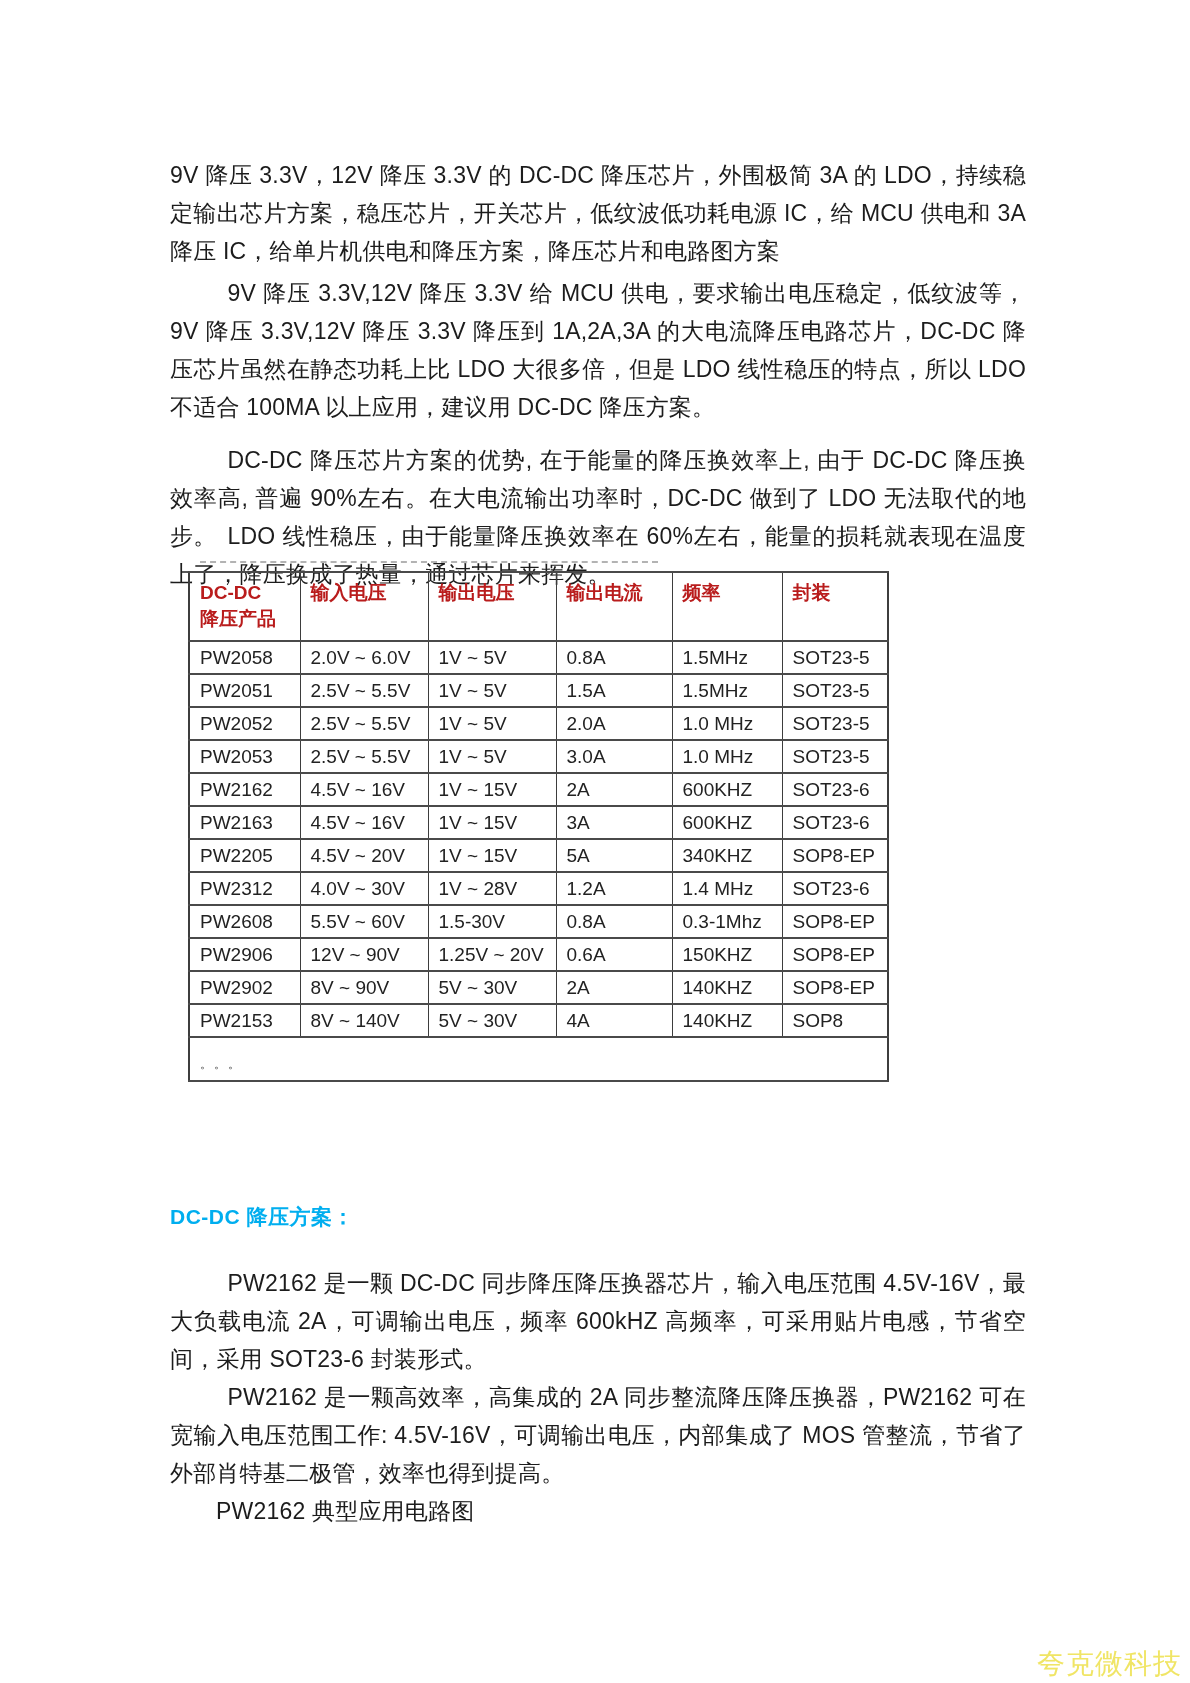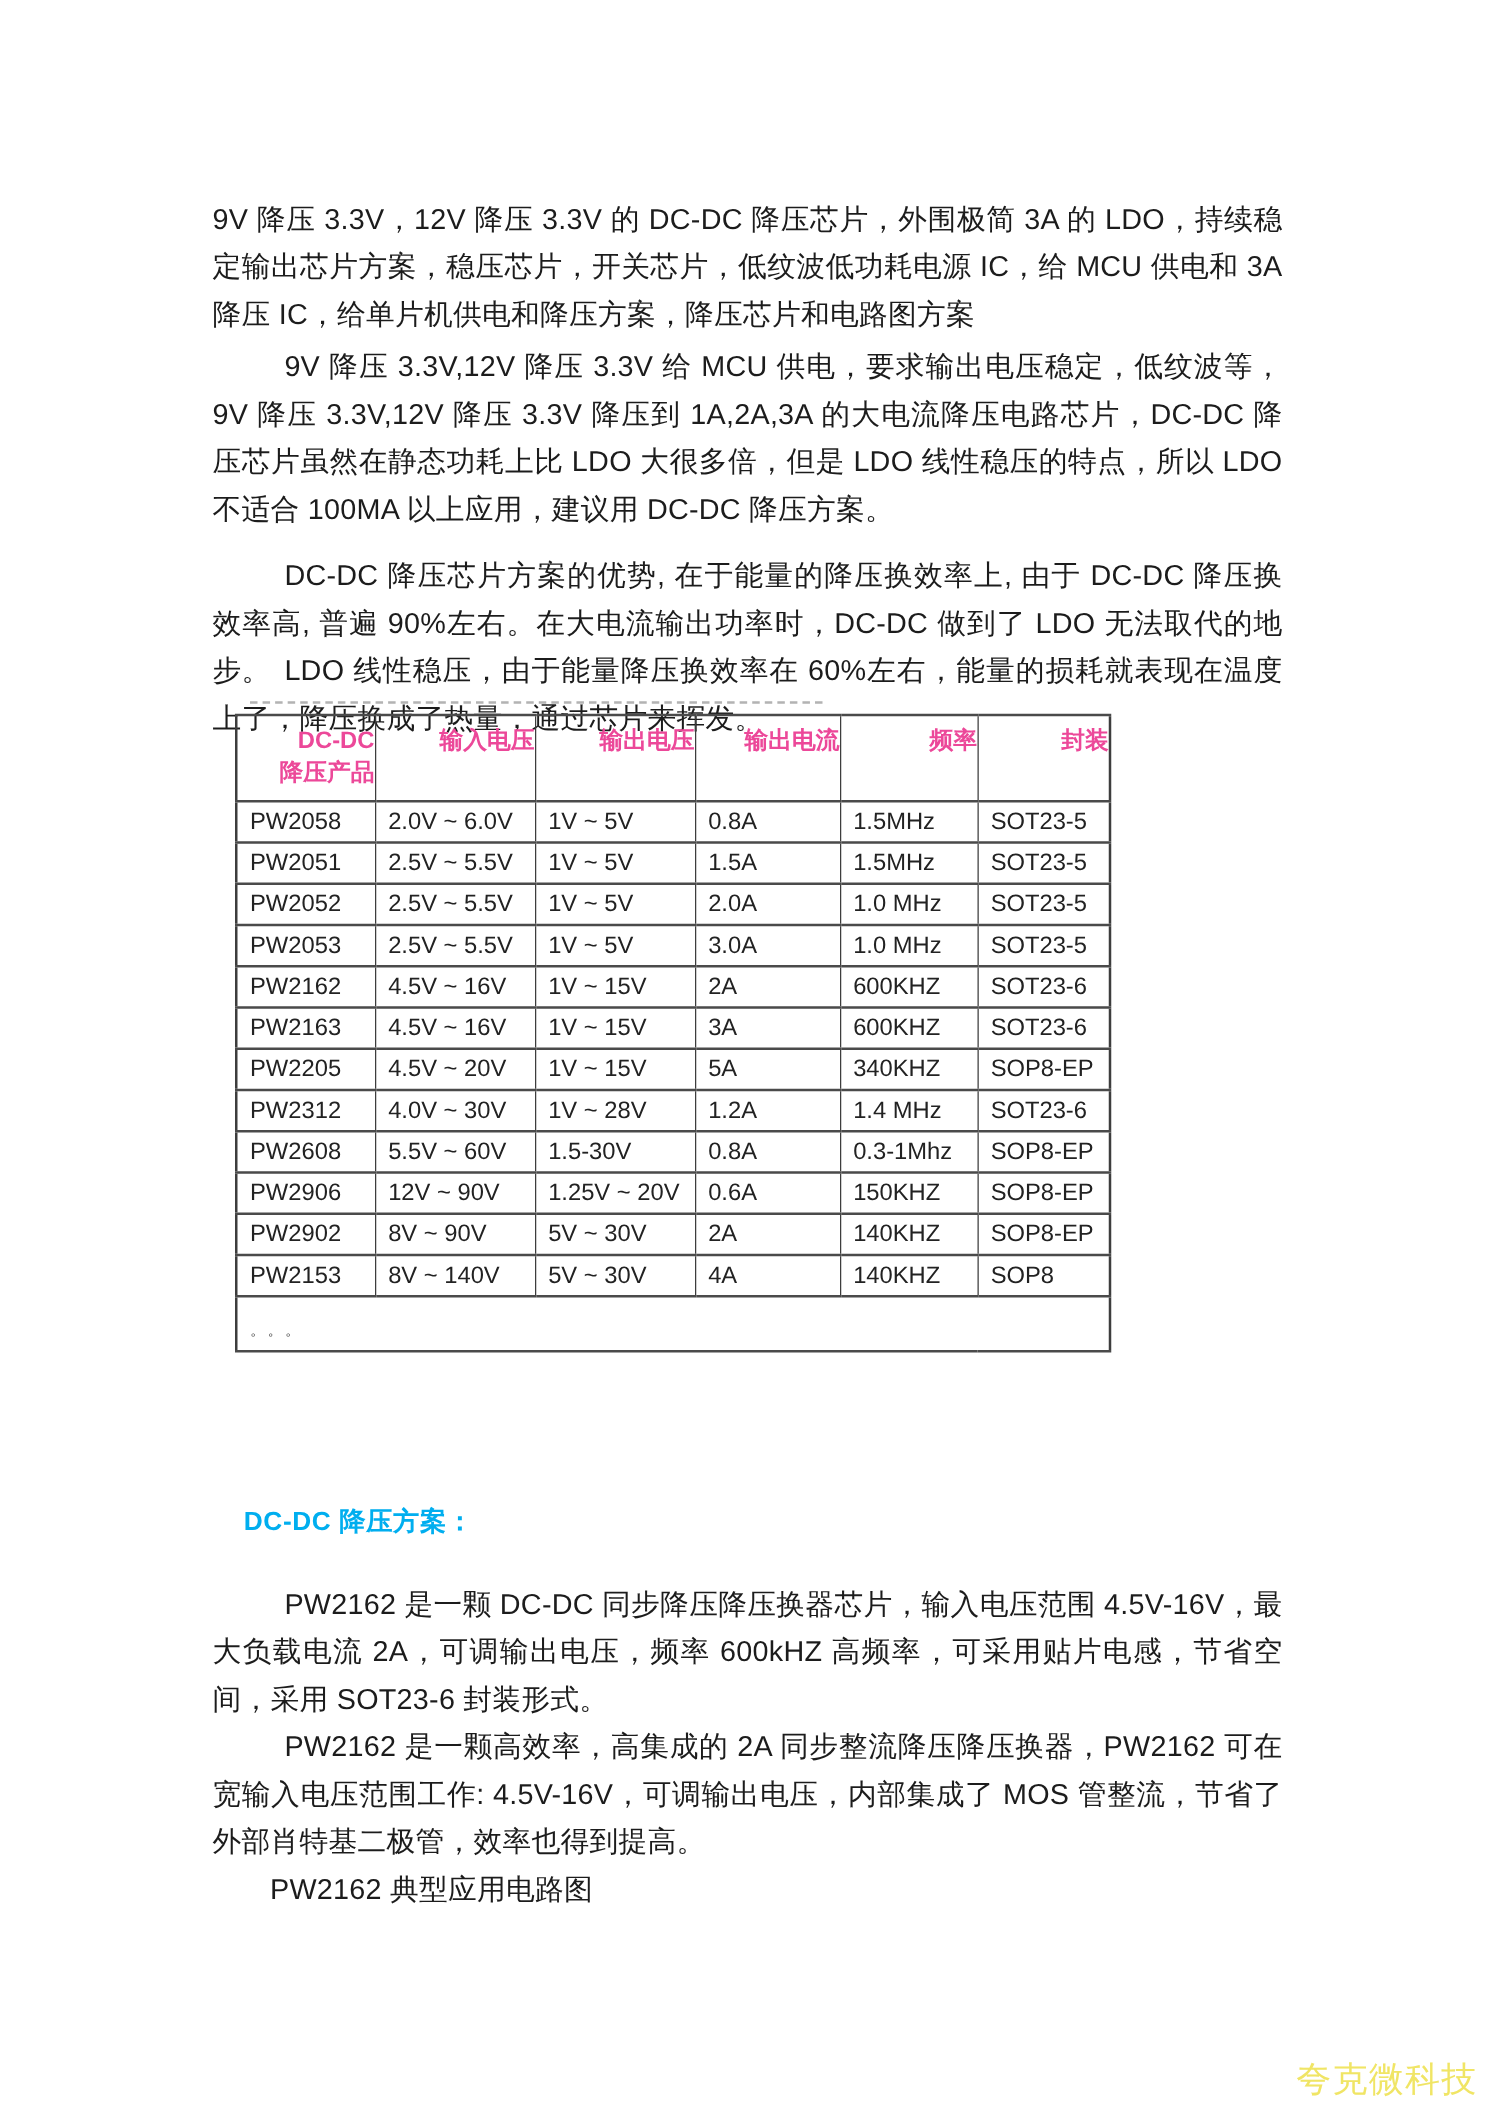--- a/index.html
+++ b/index.html
@@ -29,31 +29,31 @@
     border:2px solid #3d3d3d;
   }
   #product-table th,#product-table td{
     border-left:1px solid #3d3d3d;border-right:1px solid #3d3d3d;
     border-top:2px solid #4a4a4a;border-bottom:2px solid #4a4a4a;
     padding:0 0 0 10px;text-align:left;font-weight:normal;
     white-space:nowrap;overflow:hidden;
   }
   #product-table thead th{
     height:60px;vertical-align:top;padding-top:7px;
-    font-weight:bold;font-size:19px;line-height:26px;color:#ec4899;text-align:right;
+    font-weight:bold;font-size:19px;line-height:26px;color:#b91c1c;
   }
   #product-table tbody td{height:31px;vertical-align:middle;}
   #product-table .dots-row td{
     height:32px;font-size:12px;letter-spacing:2px;color:#333;
     vertical-align:middle;padding-top:10px;
   }
   .hdr-line{display:block;}
   #section-heading{
     position:absolute;left:170px;top:1203px;
-    font-size:21px;font-weight:bold;color:#00AEEF;letter-spacing:0.5px;margin-left:25px;
+    font-size:21px;font-weight:bold;color:#00AEEF;letter-spacing:0.5px;
   }
   #p5{top:1241px;}
   #p6{top:1355px;}
   #p7{top:1469px;text-indent:2em;}
   #watermark{
     position:absolute;right:8px;top:1645px;
     font-size:28px;color:#F0E565;letter-spacing:1px;
   }
 </style>
 </head>

